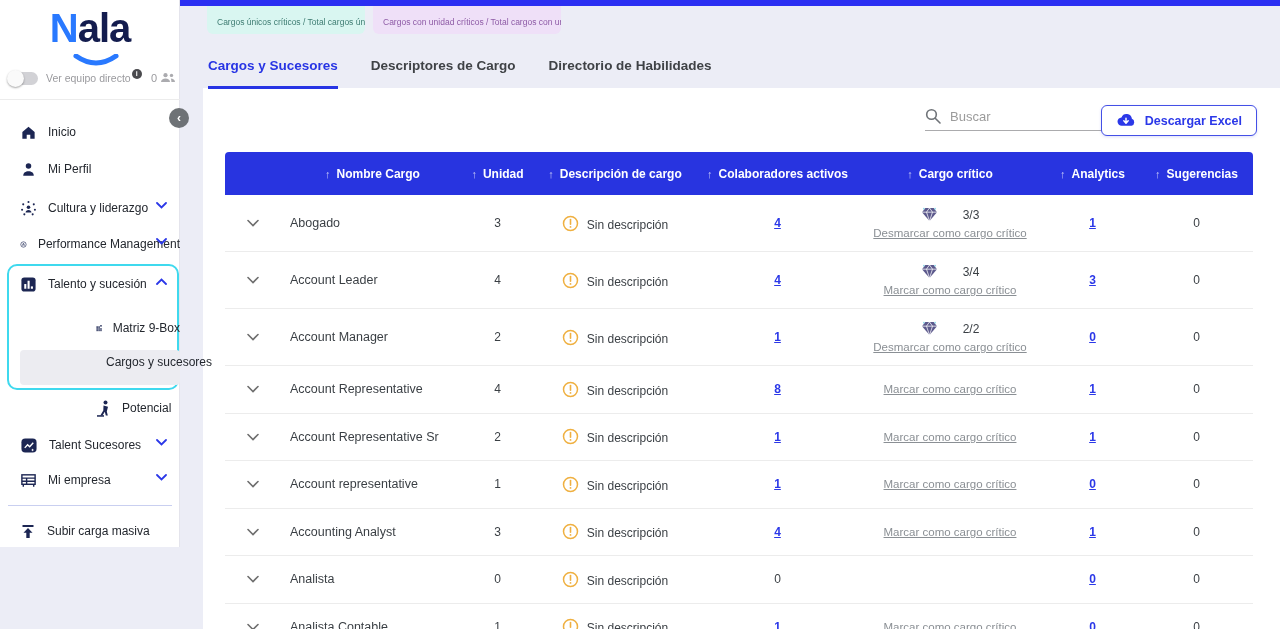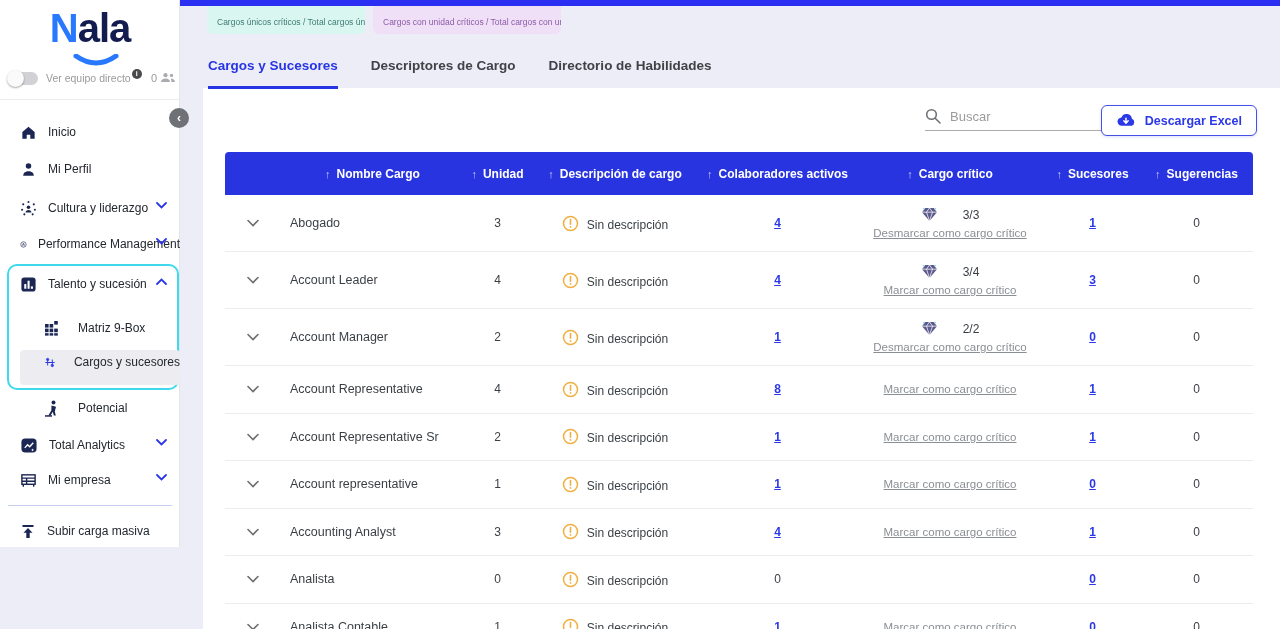--- a/index.html
+++ b/index.html
@@ -15,21 +15,21 @@
   .toggle-row { position:absolute; top:68px; left:8px; width:168px; height:20px; display:flex; align-items:center; }
   .switch { width:30px; height:13px; background:#D2D2D6; border-radius:8px; position:relative; flex:0 0 auto; }
   .switch .knob { position:absolute; left:-1px; top:-2px; width:17px; height:17px; border-radius:50%; background:#FAFAFA; box-shadow:0 1px 2px rgba(0,0,0,.35); }
   .toggle-label { font-size:10.5px; color:#9A9A9E; margin-left:8px; white-space:nowrap; }
   .info-dot { width:10px; height:10px; border-radius:50%; background:#4A4A4E; color:#fff; font-size:7px; line-height:10px; text-align:center; font-weight:bold; margin:-8px 0 0 1px; }
   .team-count { margin-left:auto; display:flex; align-items:center; gap:3px; color:#9A9A9E; font-size:11px; }
   .sb-divider { position:absolute; left:0; top:99px; width:180px; height:1px; background:#ECECEC; }
   .sb-divider2 { position:absolute; left:8px; top:505px; width:164px; height:1px; background:#C9CFF0; }
   .sb-item { position:absolute; left:0; width:180px; height:24px; display:flex; align-items:center; padding-left:20px; gap:11px; cursor:pointer; }
   .sb-item .lbl { font-size:12px; font-weight:normal; color:#23272E; white-space:nowrap; }
-  .sb-item.sub { padding-left:44px; gap:18px; }
+  .sb-item.sub { padding-left:96px; gap:10px; }
   .sb-item .chev { position:absolute; right:13px; top:6px; }
   .group-box { position:absolute; left:7px; top:264px; width:172px; height:126px; border:2px solid #3FD9EE; border-radius:10px; background:transparent; }
   .active-bg { position:absolute; left:20px; top:350px; width:160px; height:35px; background:#ECECF1; border-radius:4px; }
   .collapse-btn { position:absolute; left:169px; top:108px; width:20px; height:20px; border-radius:50%; background:#6E7276; color:#fff; z-index:20; display:flex; align-items:center; justify-content:center; font-size:12px; font-weight:bold; cursor:pointer; }
 
   
   .topbar { position:absolute; left:180px; top:0; width:1100px; height:6px; background:#2B2FF2; z-index:8; }
 
   
   .stat { position:absolute; top:-26px; height:60px; border-radius:6px; overflow:hidden; text-align:center; z-index:4; }
@@ -206,21 +206,21 @@
       </svg>
     <span class="lbl">Potencial</span>
   </div>
 
   <div class="sb-item" style="top:433px">
     <svg width="18" height="17" viewBox="0 0 18 18">
         <rect x="1" y="1.5" width="16" height="15" rx="4" fill="#1C2653"></rect>
         <path d="M4.5 11.5l3-3.2 2.2 2 3.8-4.3" stroke="#fff" stroke-width="1.5" fill="none"></path>
         <path d="M12.8 12.2l.5 1.1 1.1.5-1.1.5-.5 1.1-.5-1.1-1.1-.5 1.1-.5z" fill="#fff"></path>
       </svg>
-    <span class="lbl">Total Analytics</span>
+    <span class="lbl">Talent Sucesores</span>
     <svg class="chev" width="11" height="7" viewBox="0 0 11 7">
         <path d="M1 1l4.5 4.5L10 1" stroke="#2B38E8" stroke-width="1.8" fill="none" stroke-linecap="round"></path>
       </svg>
   </div>
 
   <div class="sb-item" style="top:468px">
     <svg width="17" height="17" viewBox="0 0 18 18">
         <g stroke="#1C2653" stroke-width="1.5" fill="none">
           <rect x="2" y="3" width="14" height="10"></rect>
           <path d="M2 6.5h14M7 6.5v6.5M2 9.8h14M3.5 13v2.5M14.5 13v2.5"></path>
@@ -282,21 +282,21 @@
   </div>
 
   <div class="table">
     <div class="thead">
       <div class="th"></div>
       <div class="th"><span class="arr">↑</span><span>Nombre Cargo</span></div>
       <div class="th"><span class="arr">↑</span><span>Unidad</span></div>
       <div class="th"><span class="arr">↑</span><span>Descripción de cargo</span></div>
       <div class="th"><span class="arr">↑</span><span>Colaboradores activos</span></div>
       <div class="th"><span class="arr">↑</span><span>Cargo crítico</span></div>
-      <div class="th"><span class="arr">↑</span><span>Sucesores</span></div>
+      <div class="th"><span class="arr">↑</span><span>Analytics</span></div>
       <div class="th"><span class="arr">↑</span><span>Sugerencias</span></div>
     </div>
     <div id="tbody">
         <div class="row tall">
           <div class="cell expander">
             <svg width="12" height="8" viewBox="0 0 12 8">
               <path d="M1 1.5 6 6.5 11 1.5" stroke="#6E6E6E" stroke-width="1.6" fill="none" stroke-linecap="round"></path>
             </svg>
           </div>
           <div class="cell name">Abogado</div>

